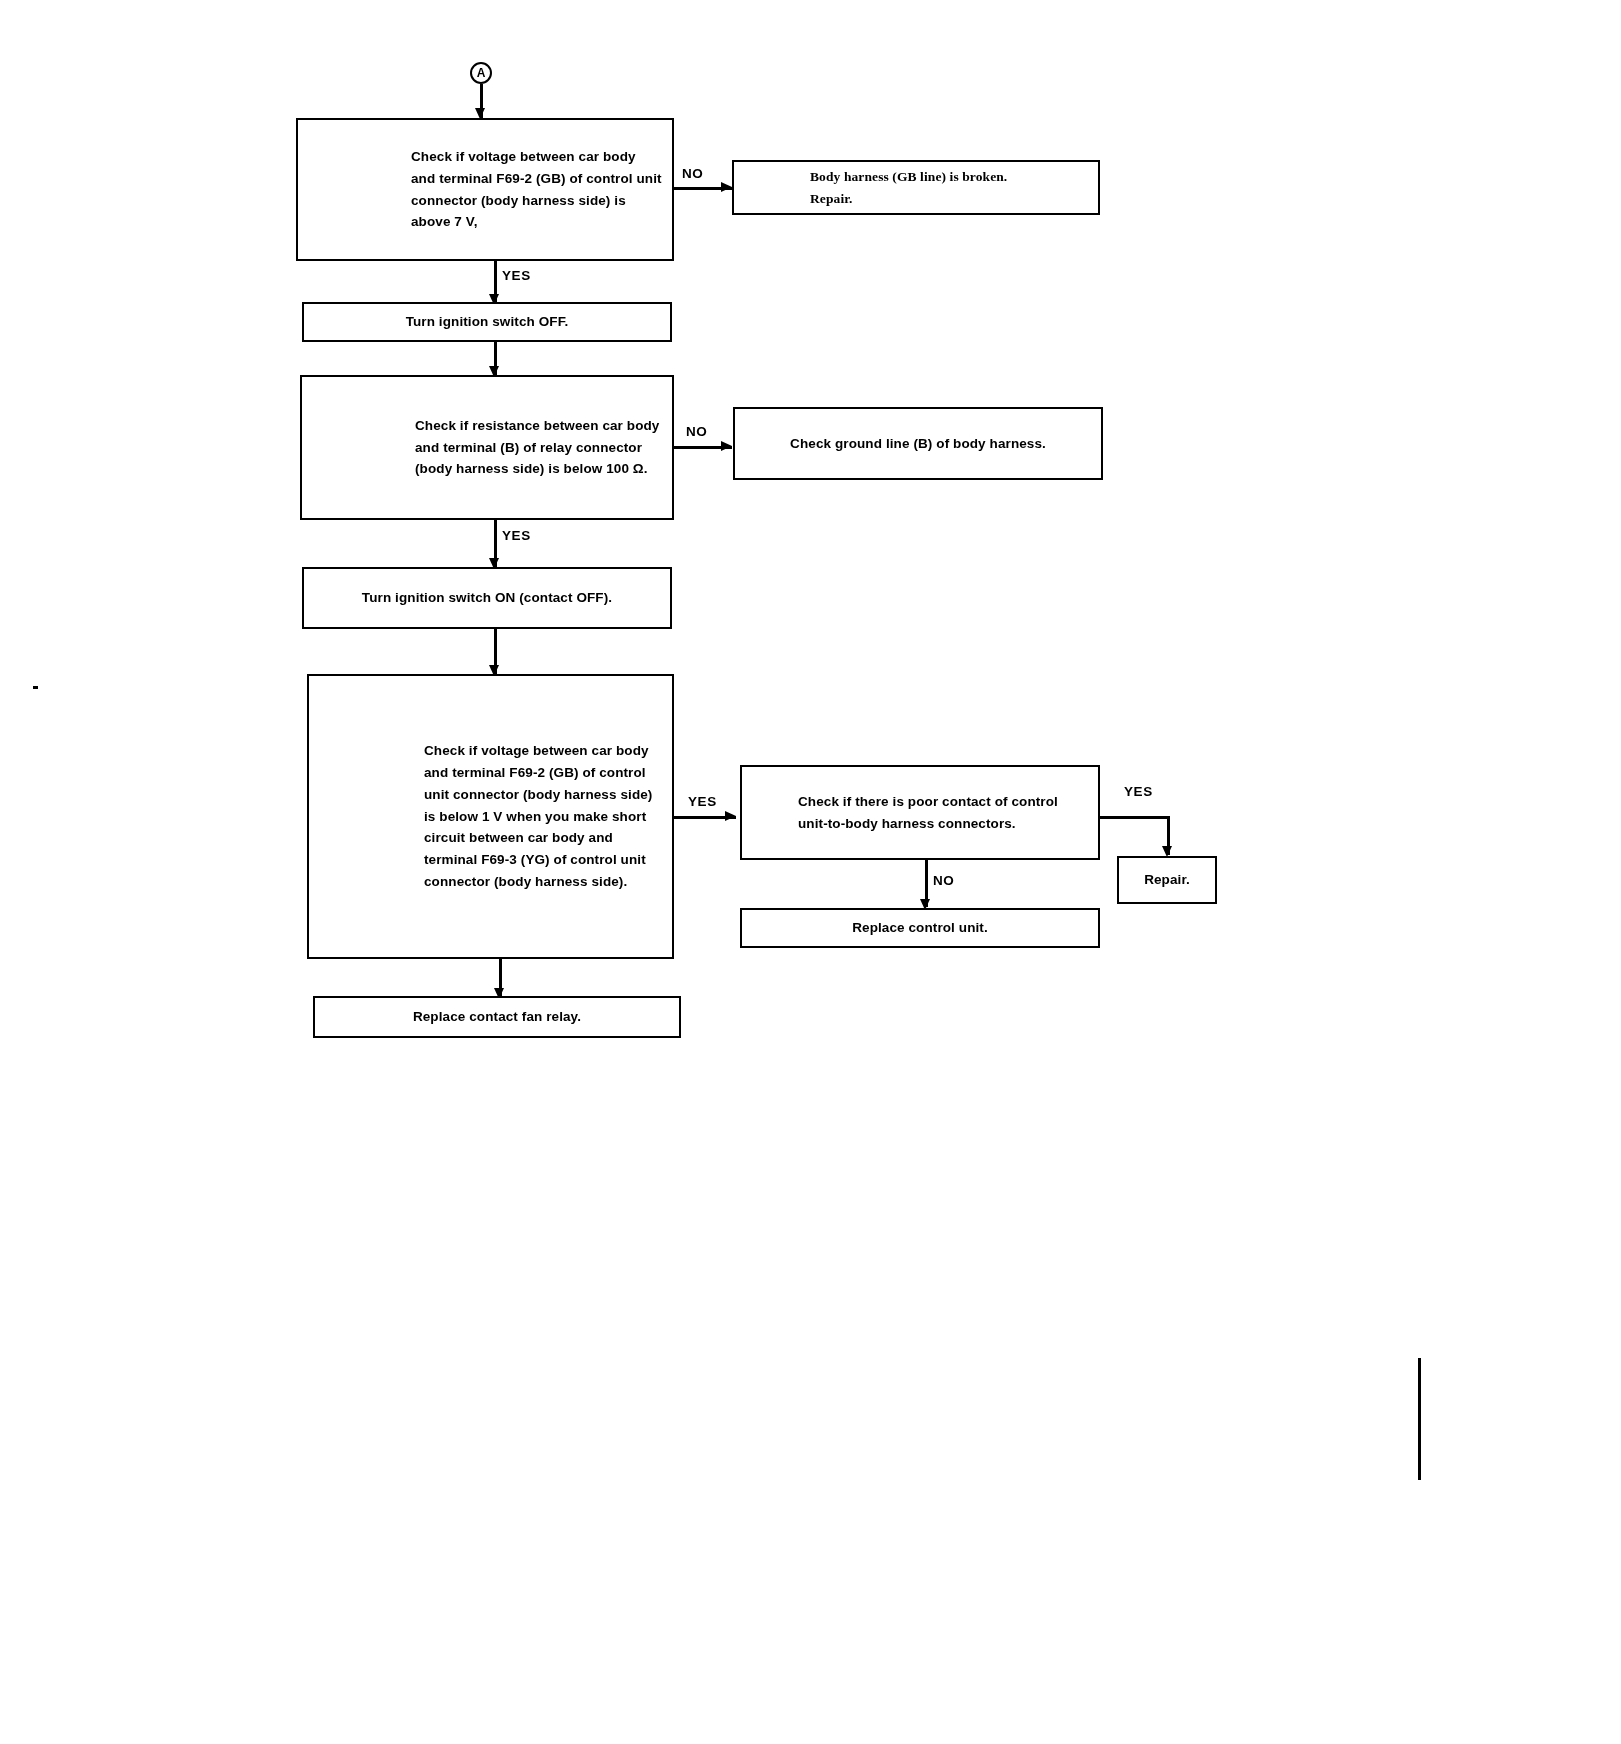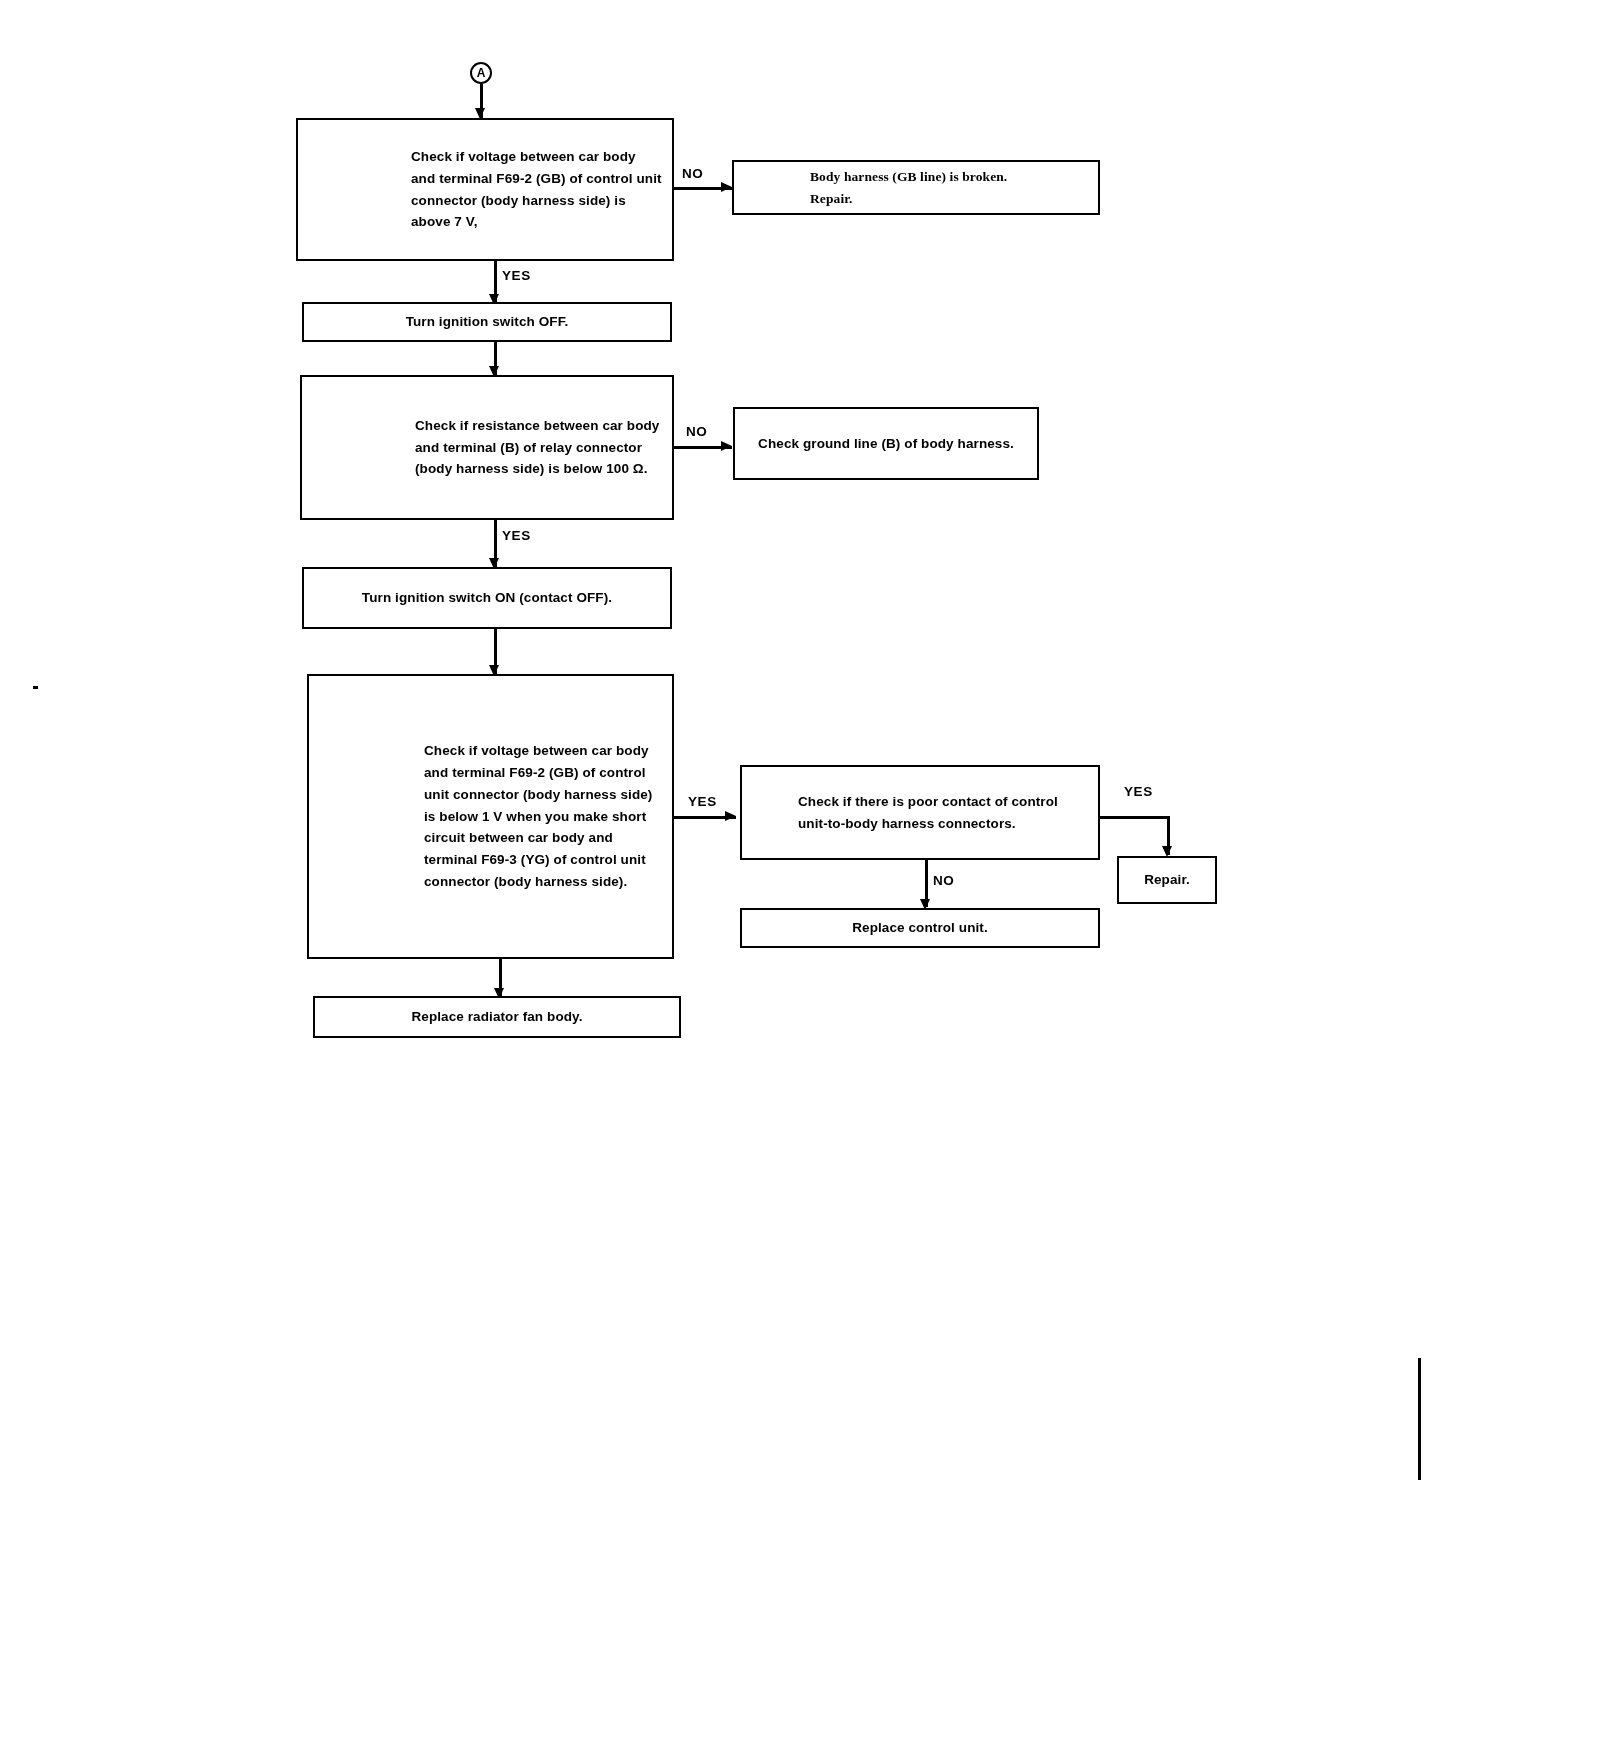--- a/index.html
+++ b/index.html
@@ -153,21 +153,21 @@
   <div class="arr-down" style="left:489px; top:366px;"></div>
 
   <div class="box decision" style="left:300px; top:375px; width:374px; height:145px;">
     <div class="txt">Check if resistance between car body and terminal (B) of relay connector (body harness side) is below 100 Ω.</div>
   </div>
 
   <div class="hline" style="left:674px; top:446px; width:58px;"></div>
   <div class="arr-right" style="left:721px; top:441px;"></div>
   <div class="blabel" style="left:686px; top:424px;">NO</div>
 
-  <div class="box process" style="left:733px; top:407px; width:306px; height:73px;">
+  <div class="box process" style="left:733px; top:407px; width:370px; height:73px;">
     <div class="txt">Check ground line (B) of body harness.</div>
   </div>
 
   <div class="vline" style="left:494px; top:520px; height:48px;"></div>
   <div class="arr-down" style="left:489px; top:558px;"></div>
   <div class="blabel" style="left:502px; top:528px;">YES</div>
 
   <div class="box process" style="left:302px; top:567px; width:370px; height:62px;">
     <div class="txt">Turn ignition switch ON (contact OFF).</div>
   </div>
@@ -201,19 +201,19 @@
   <div class="blabel" style="left:933px; top:873px;">NO</div>
 
   <div class="box process" style="left:740px; top:908px; width:360px; height:40px;">
     <div class="txt">Replace control unit.</div>
   </div>
 
   <div class="vline" style="left:499px; top:959px; height:37px;"></div>
   <div class="arr-down" style="left:494px; top:988px;"></div>
 
   <div class="box process" style="left:313px; top:996px; width:368px; height:42px;">
-    <div class="txt">Replace radiator fan body.</div>
+    <div class="txt">Replace contact fan relay.</div>
   </div>
 
   <div class="stray-dot" style="left:33px; top:686px;"></div>
   <div class="page-tick" style="left:1418px; top:1358px; height:122px;"></div>
 
 </div>
 
 </body></html>

